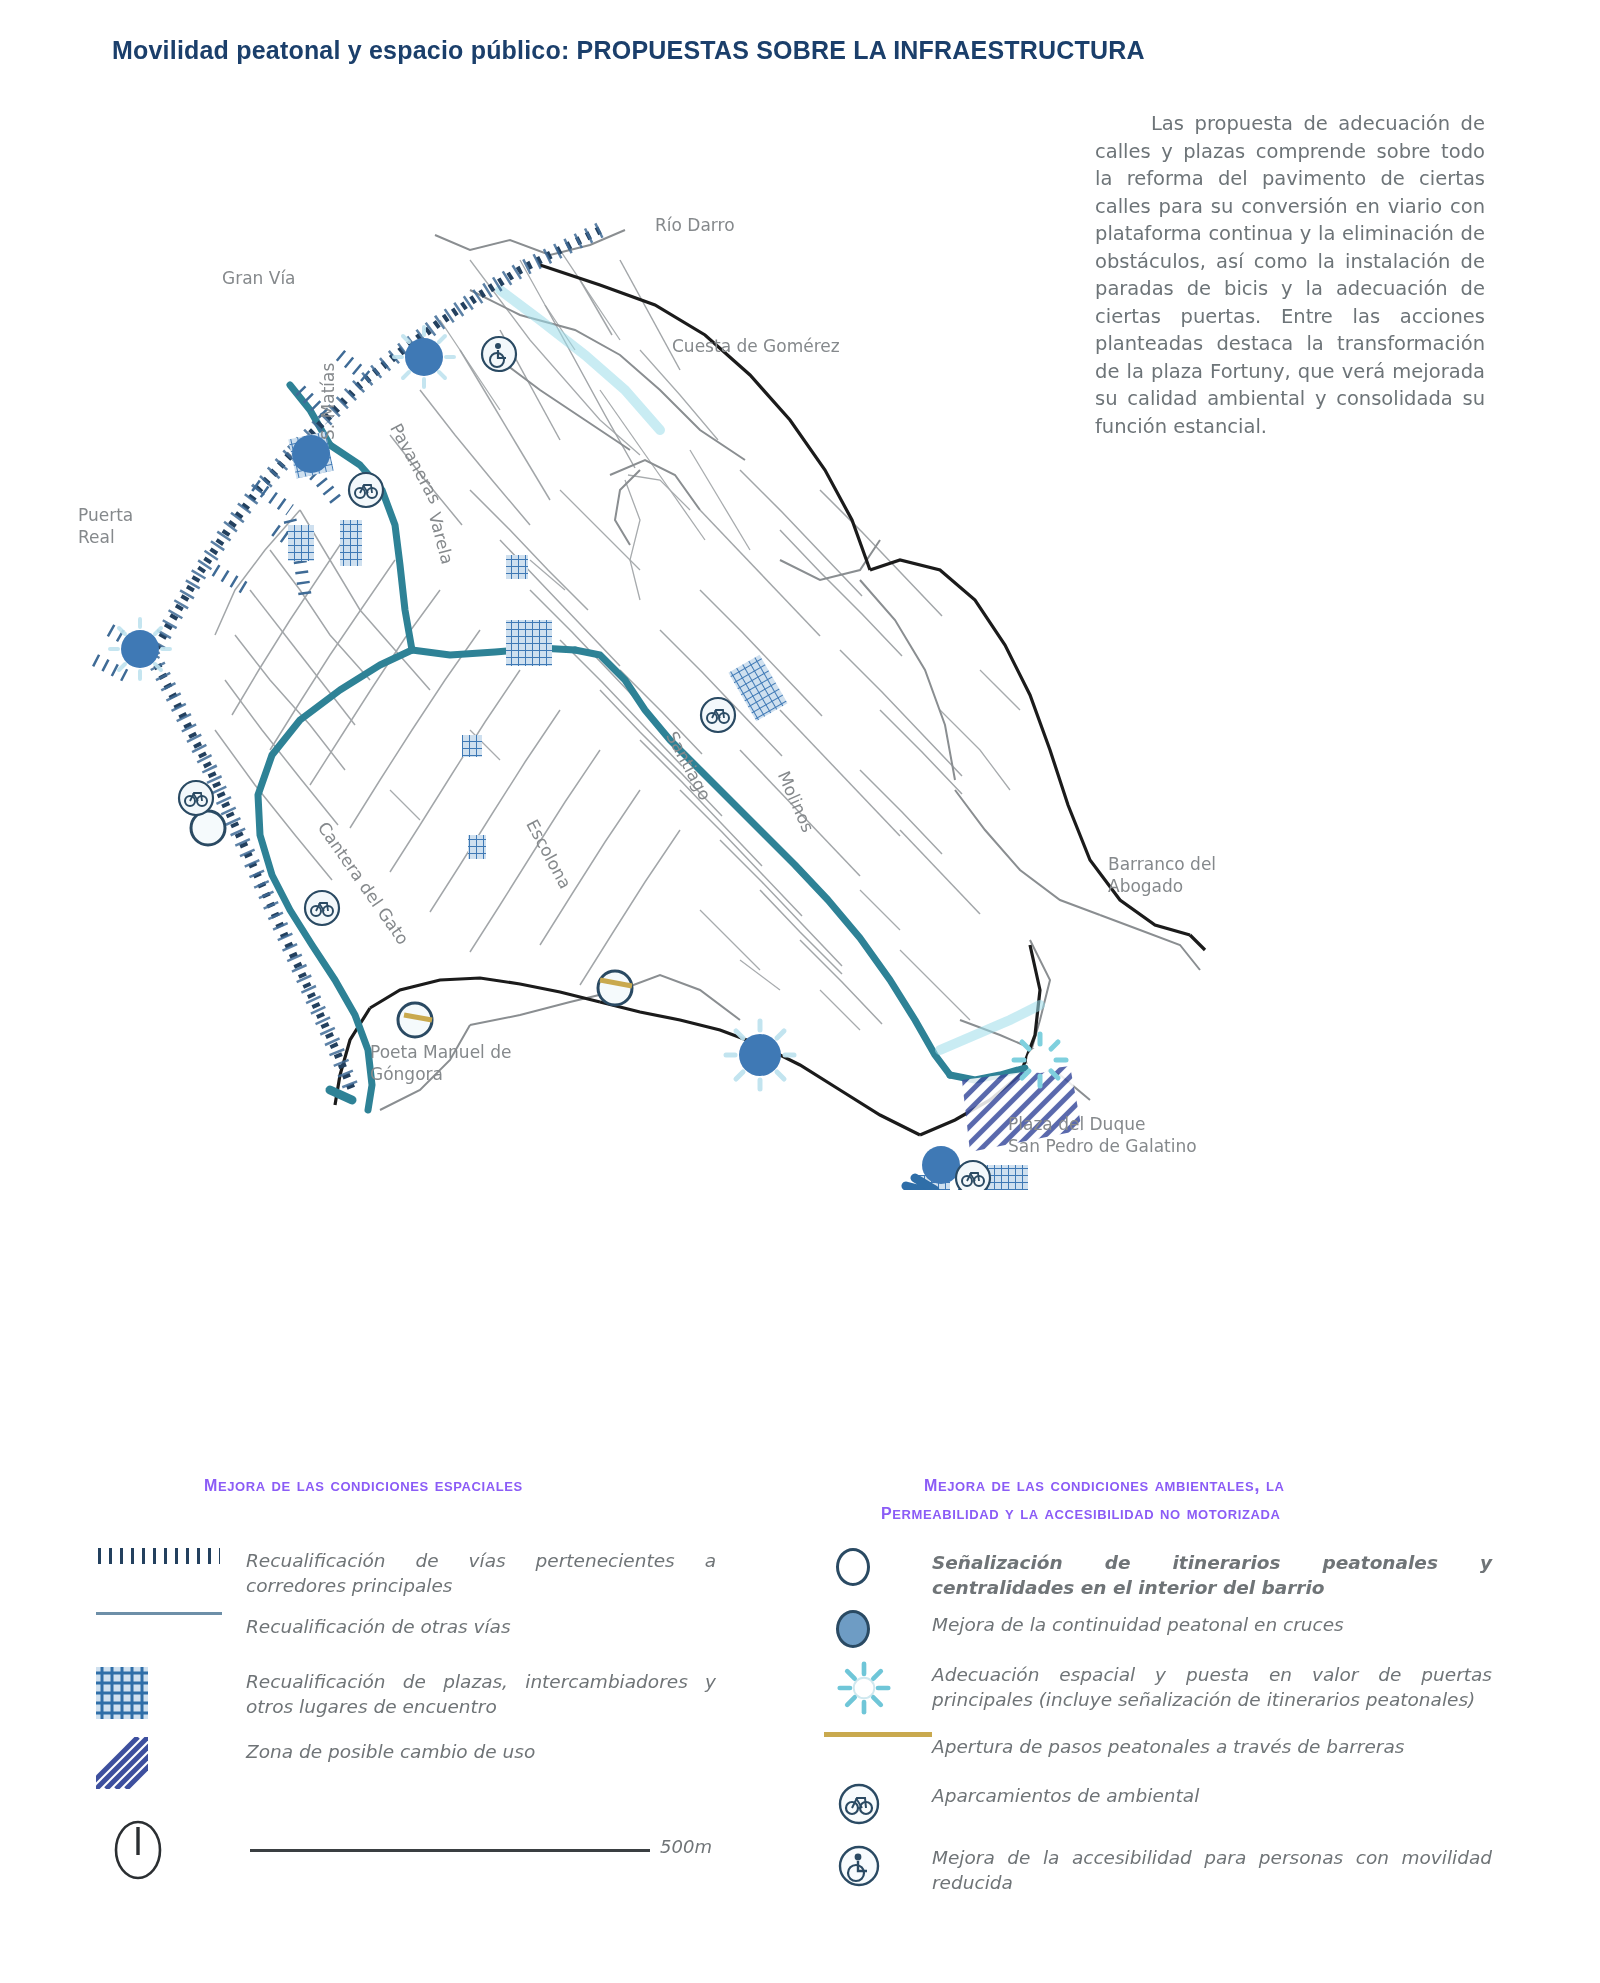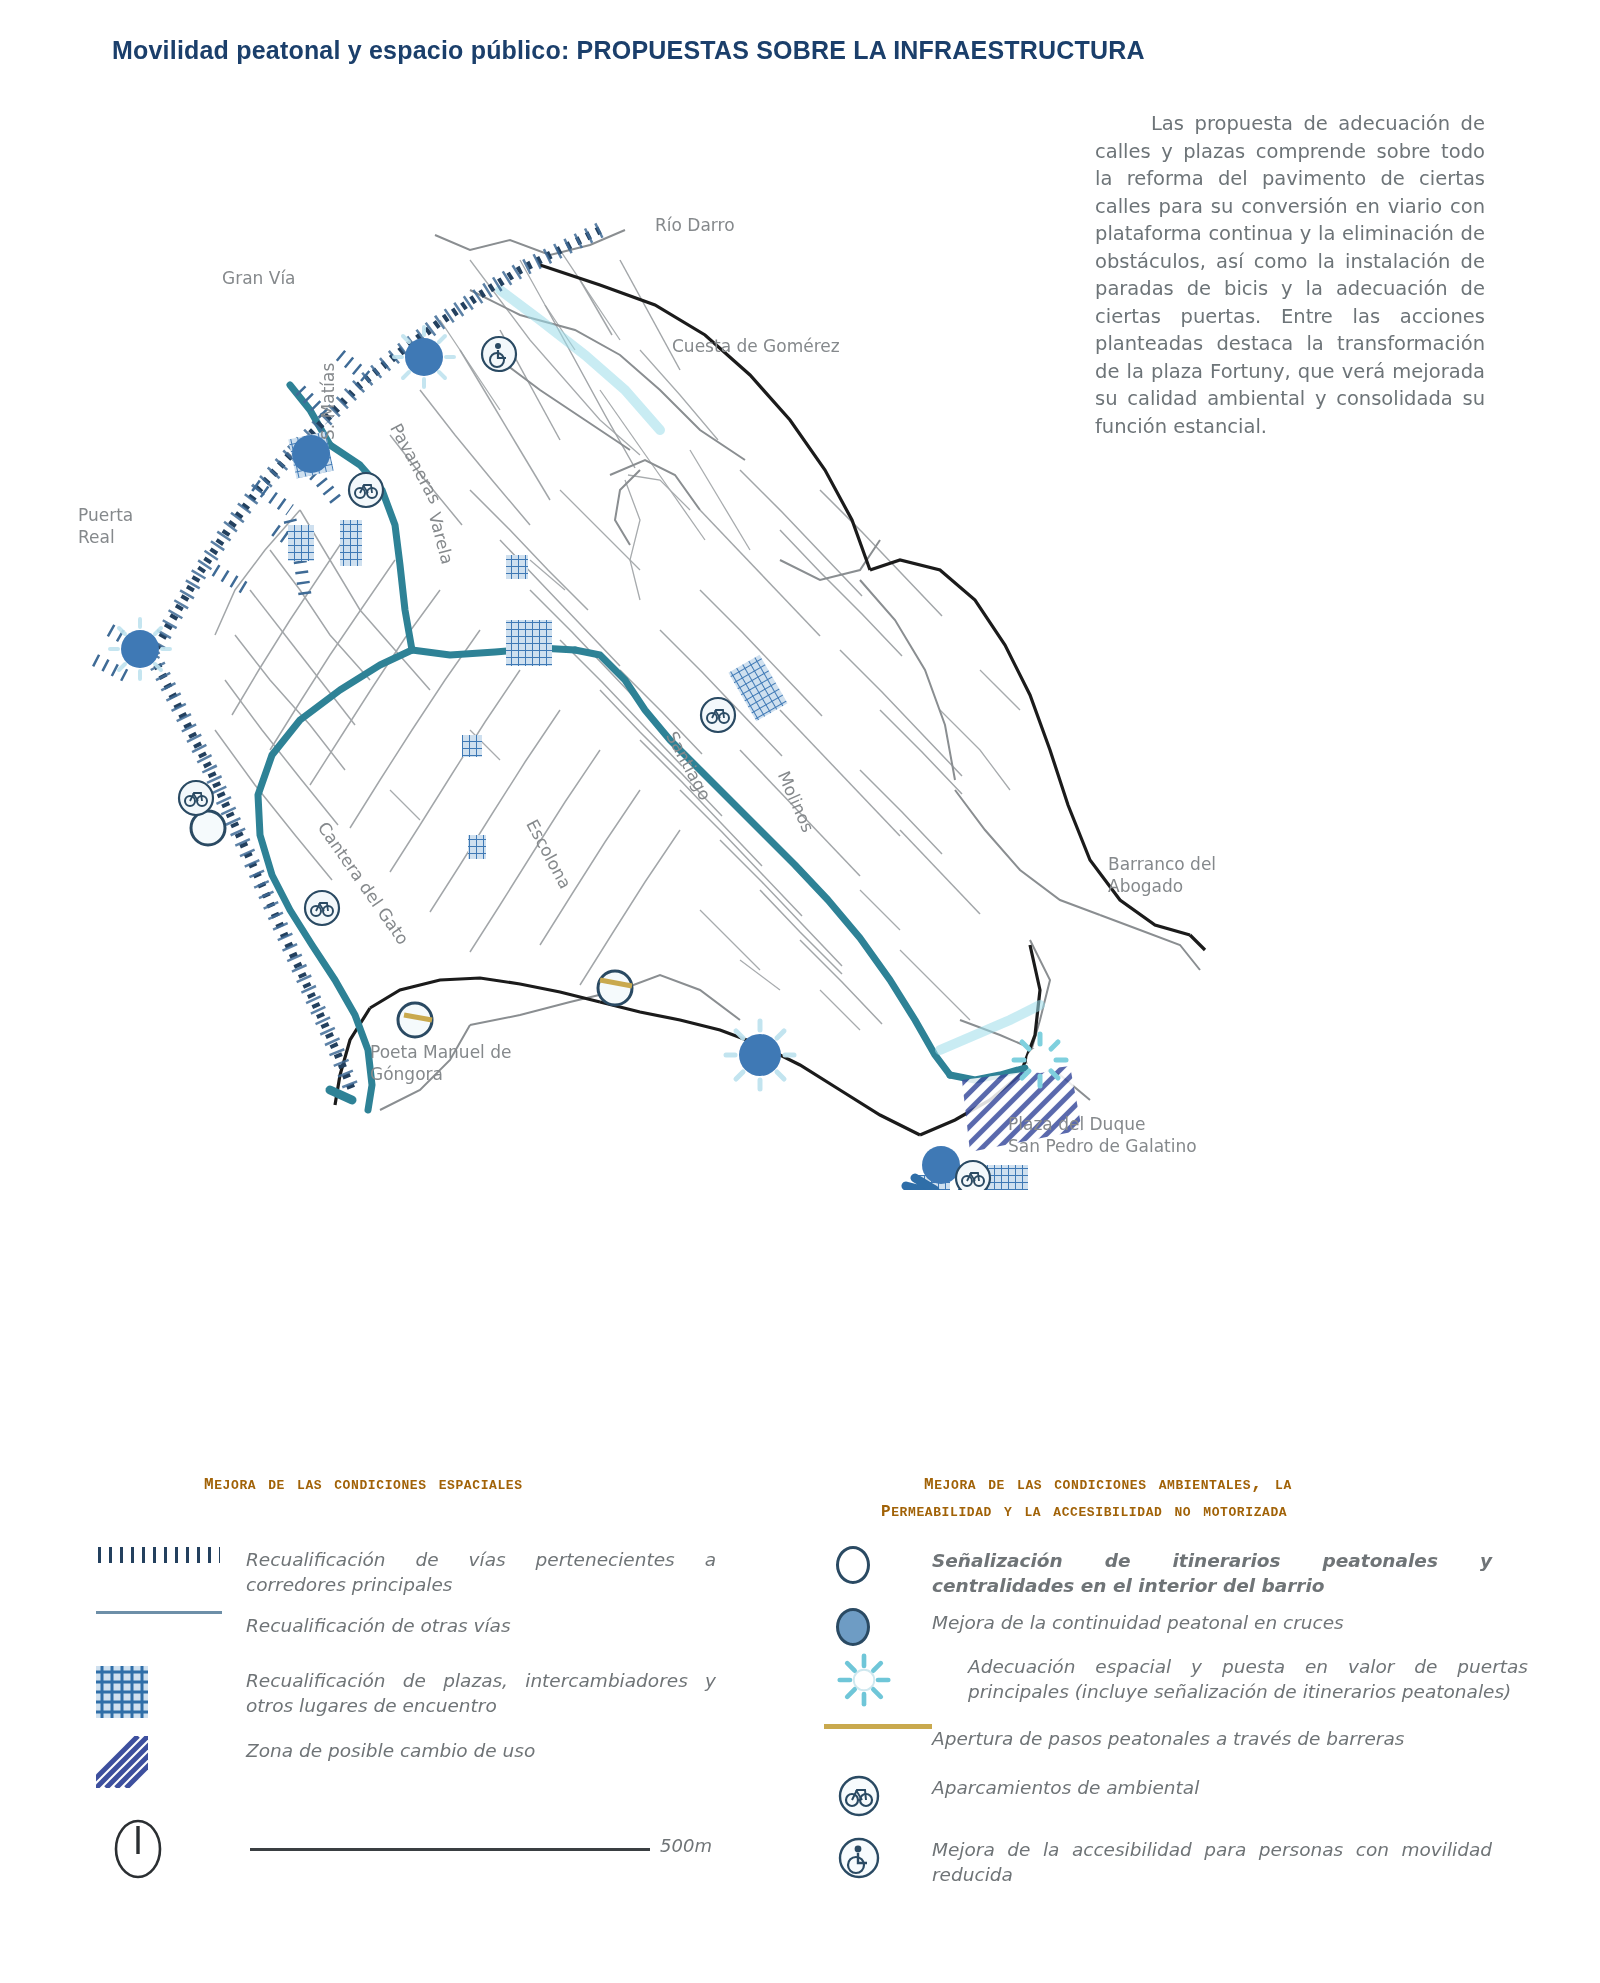--- a/index.html
+++ b/index.html
@@ -38,24 +38,24 @@
     font-family:"DejaVu Sans", sans-serif;white-space:pre;
   }
 
   
   .legend{position:absolute;left:0;top:1470px;width:1600px;height:513px;}
   .legend-col{position:absolute;top:0;}
   .legend-left{left:96px;width:640px;}
   .legend-right{left:836px;width:700px;}
 
   .legend-head{
-    font-size:19px;color:#a16207;letter-spacing:0.6px;
+    font-size:19px;color:#8b5cf6;letter-spacing:0.6px;
     font-variant:small-caps;text-transform:lowercase;
     font-weight:bold;line-height:26px;
-    font-family:Liberation Mono, monospace;
+    font-family:Liberation Sans, sans-serif;
   }
   .legend-head::first-letter{font-size:23px;}
   .legend-head-left{margin-left:108px;}
 
   .legend-row{position:relative;display:flex;align-items:flex-start;}
   .legend-key{flex:0 0 auto;width:150px;display:flex;align-items:center;justify-content:flex-start;}
   .legend-text{
     font-size:18.5px;line-height:25px;color:#6f7477;
     font-style:italic;font-family:"DejaVu Sans", sans-serif;
     padding-top:2px;
@@ -483,21 +483,21 @@
         <div class="legend-text just" style="width:560px;">Señalización de itinerarios peatonales y centralidades en el interior del barrio</div>
       </div>
 
       <div class="legend-row" style="margin-top:10px;">
         <div class="legend-key" style="width:96px;">
           <div class="k-circle-fill"></div>
         </div>
         <div class="legend-text" style="width:560px;">Mejora de la continuidad peatonal en cruces</div>
       </div>
 
-      <div class="legend-row" style="margin-top:6px;gap:36px;">
+      <div class="legend-row" style="margin-top:12px;">
         <div class="legend-key" style="width:96px;">
           <svg class="k-burst" viewBox="-30 -30 60 60">
             <circle cx="0" cy="0" r="11" fill="#ffffff" stroke="#cfe8ef" stroke-width="2"></circle>
             <g stroke="#6fc6d8" stroke-width="5" stroke-linecap="round">
               <line x1="0" y1="-26" x2="0" y2="-15"></line>
                 <line x1="18" y1="-18" x2="10" y2="-10"></line>
               <line x1="26" y1="0" x2="15" y2="0"></line>
                 <line x1="18" y1="18" x2="10" y2="10"></line>
               <line x1="0" y1="26" x2="0" y2="15"></line>
                 <line x1="-18" y1="18" x2="-10" y2="10"></line>

